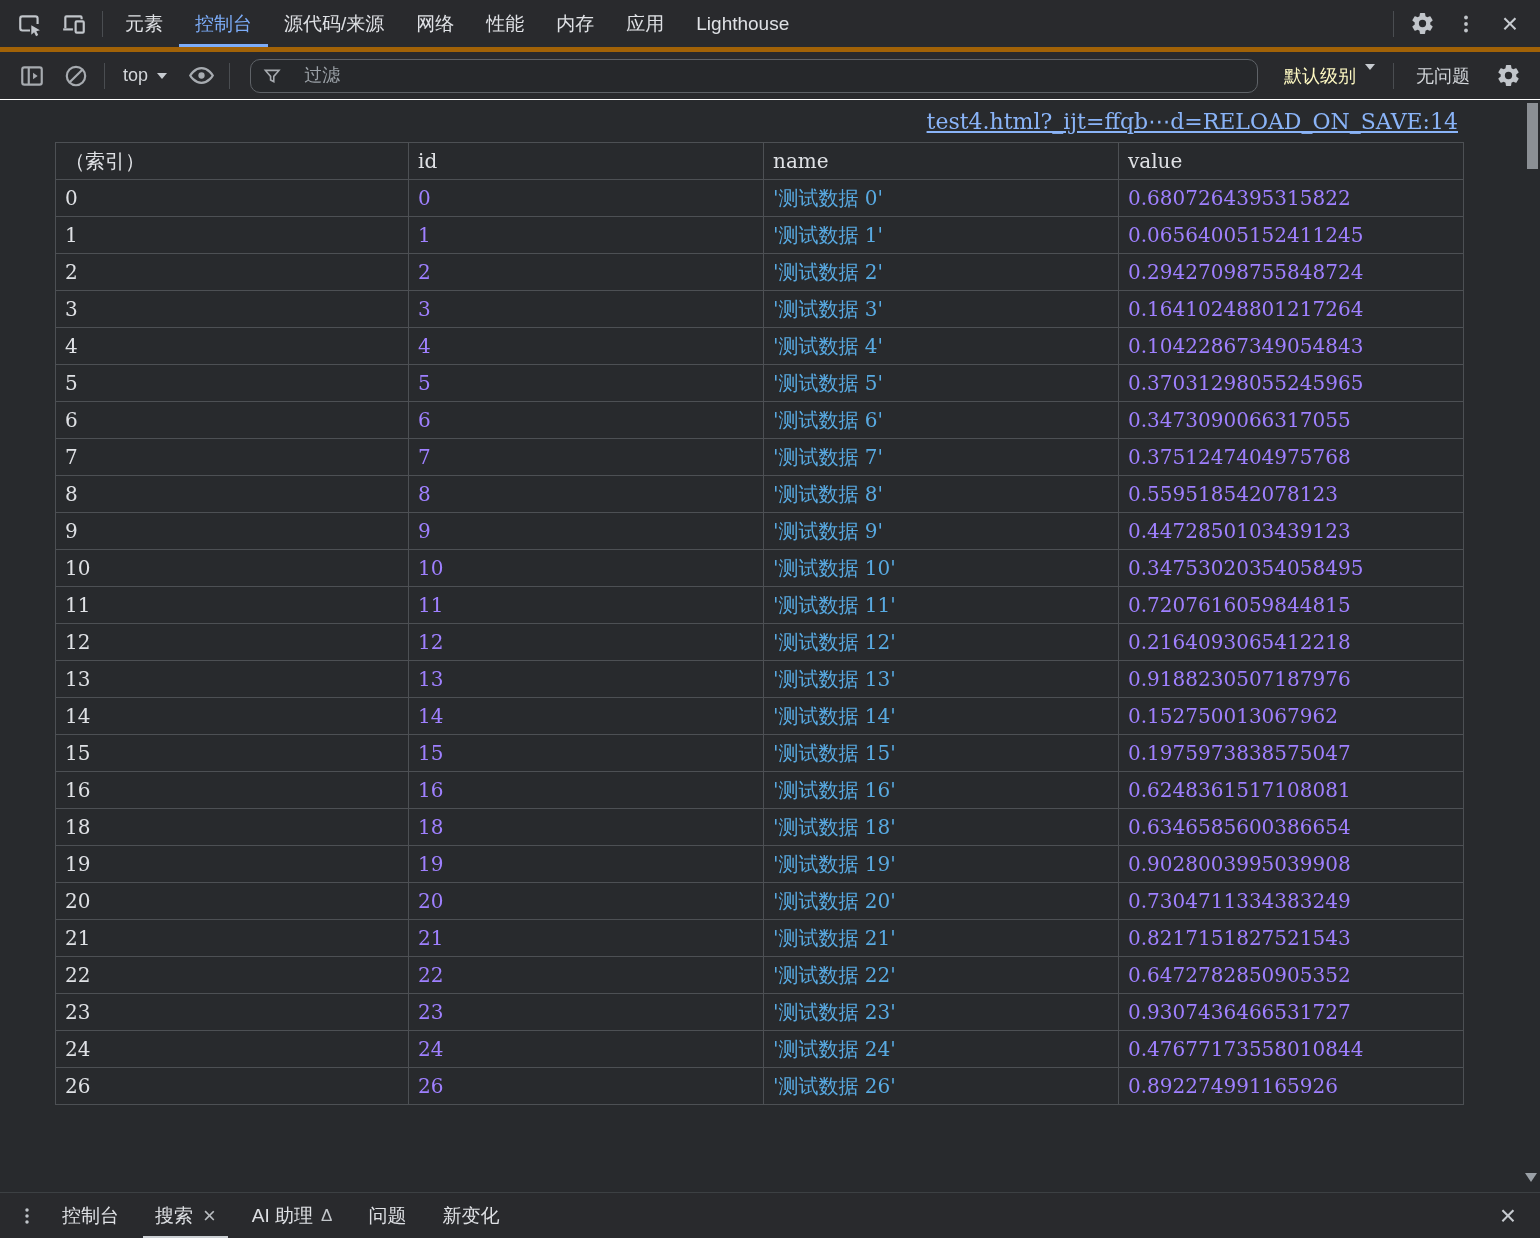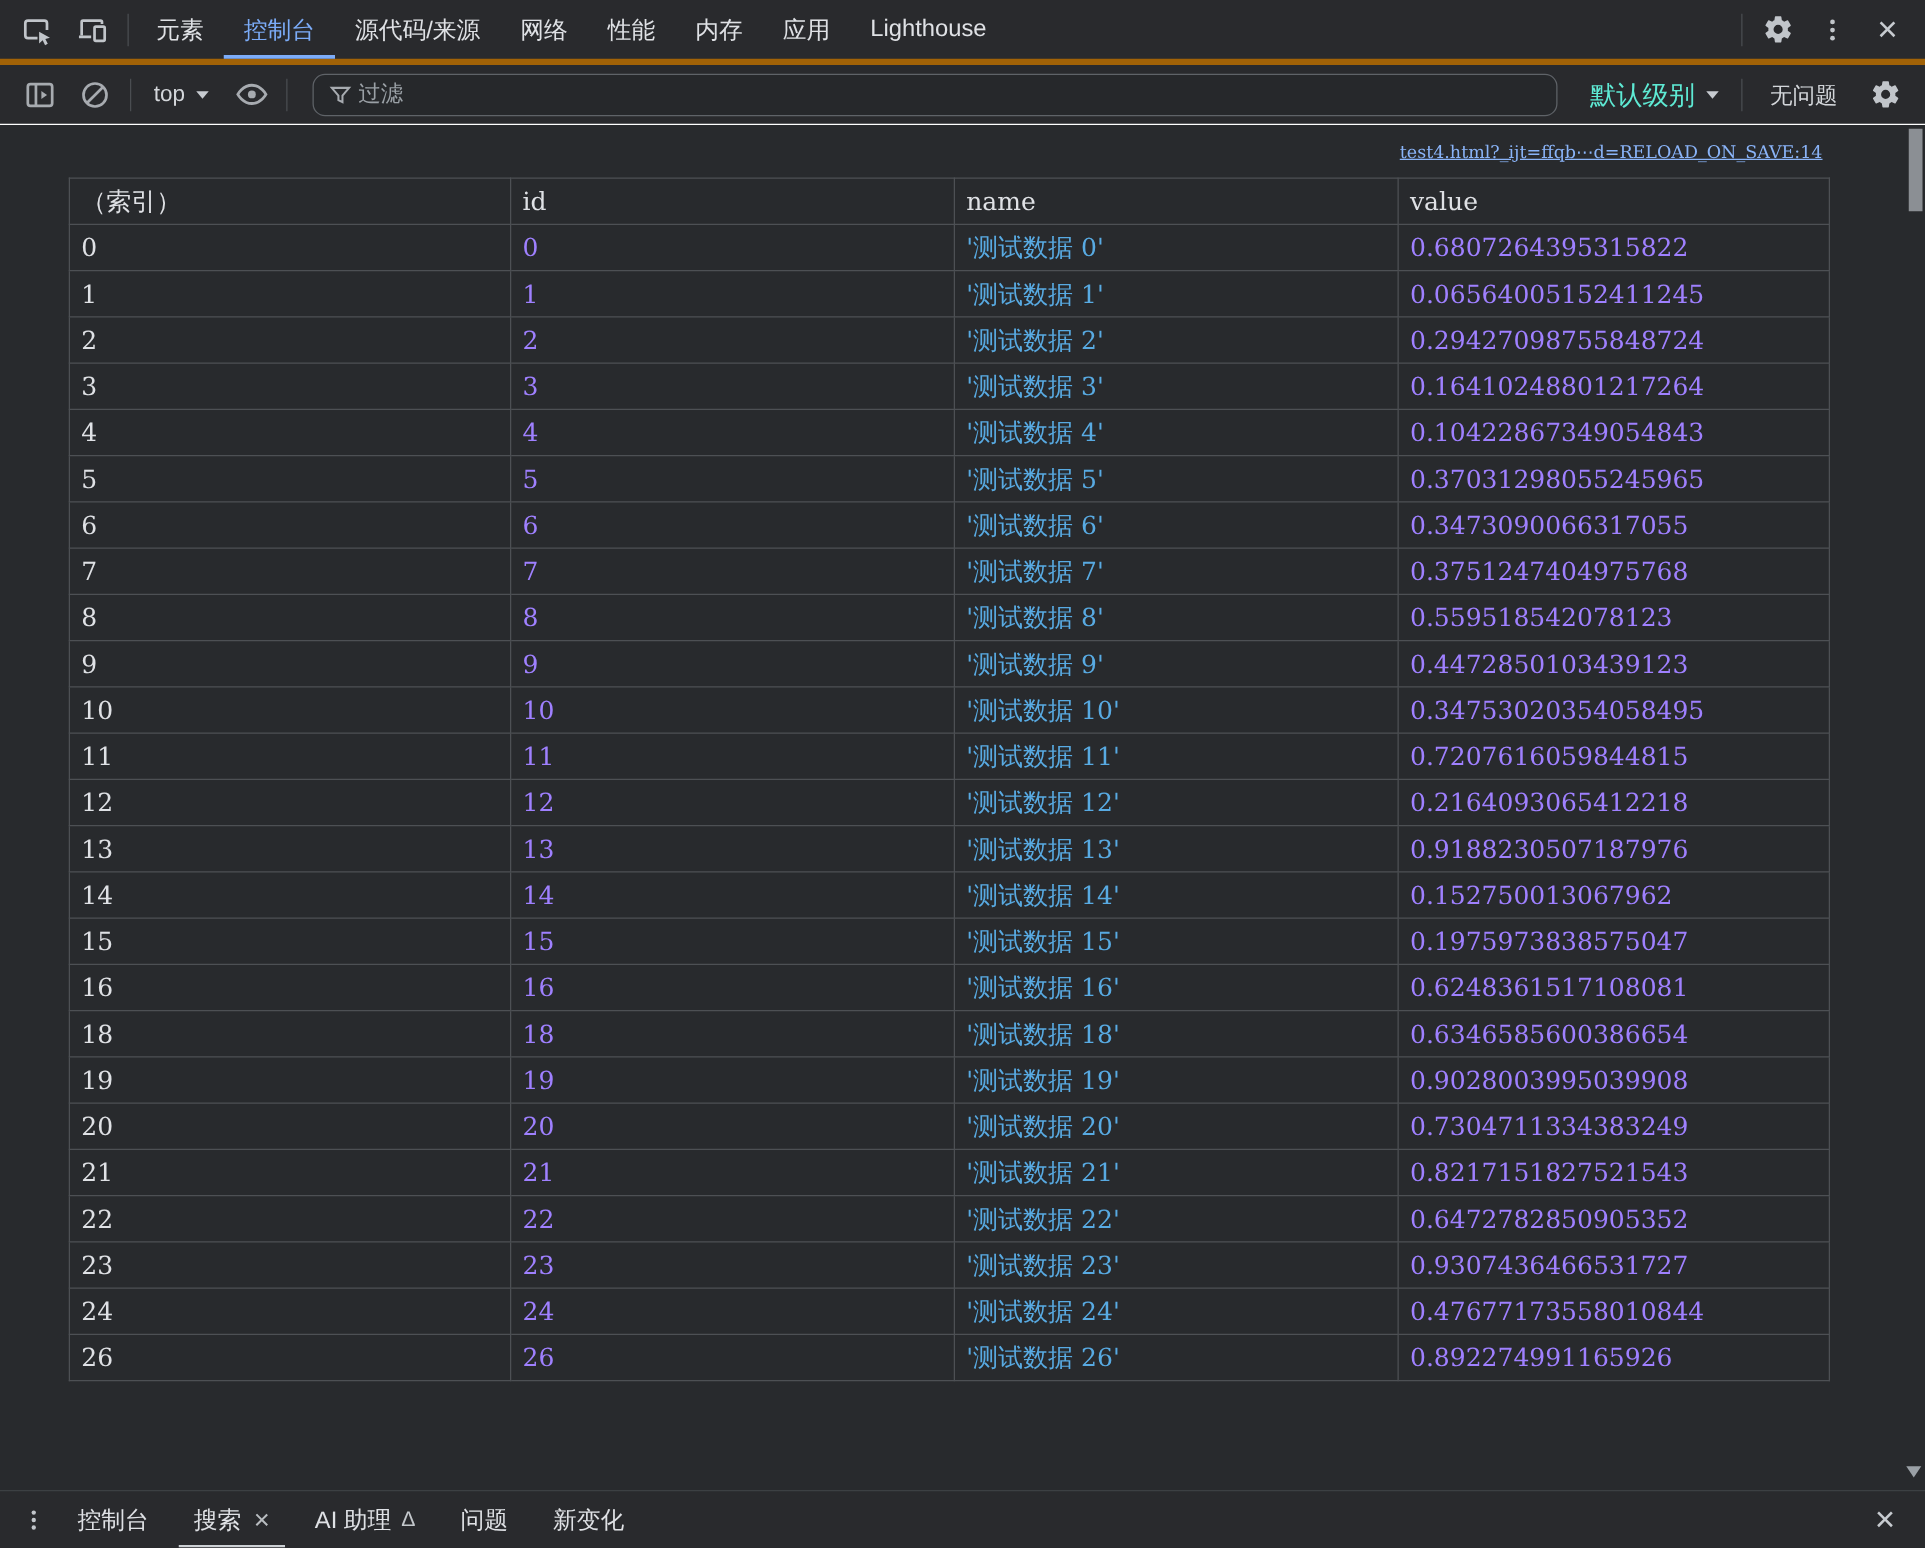--- a/index.html
+++ b/index.html
@@ -12,27 +12,27 @@
   .panel-tabs{display:flex;height:100%}
   .panel-tab{display:flex;align-items:center;padding:0 16px;font-size:19px;color:#dfe1e5;position:relative;cursor:pointer;white-space:nowrap}
   .panel-tab.active{color:#7cacf8}
   .panel-tab.active::after{content:"";position:absolute;left:0;right:0;bottom:0;height:3px;background:#7cacf8}
   .spacer{flex:1}
   .close-btn{font-size:28px;color:#c7cbd0;line-height:1}
   .console-toolbar{height:48px;border-bottom:1px solid #ffffff;padding:0 10px}
   .context-selector{display:flex;align-items:center;font-size:18px;color:#d3d6da;padding:0 12px;cursor:pointer}
   .caret{width:0;height:0;border-left:5px solid transparent;border-right:5px solid transparent;border-top:6px solid #c7cbd0;margin-left:9px;display:inline-block}
   .filter-box{flex:1;height:34px;border:1px solid #5f6368;border-radius:10px;display:flex;align-items:center;padding:0 12px;margin:0 14px;background:#26282b}
-  .filter-box input{background:transparent;border:none;outline:none;color:#dfe1e5;font-size:18px;margin-left:4px;width:100%;font-family:"Liberation Sans",sans-serif}
+  .filter-box input{background:transparent;border:none;outline:none;color:#dfe1e5;font-size:18px;margin-left:22px;width:100%;font-family:"Liberation Sans",sans-serif}
   .filter-box input::placeholder{color:#9aa0a6}
-  .level-selector{display:flex;align-items:center;font-size:21px;color:#5eead4;padding:0 12px;white-space:nowrap;cursor:pointer}
+  .level-selector{display:flex;align-items:flex-start;font-size:18px;color:#fef9c3;padding:0 12px;white-space:nowrap;cursor:pointer}
   .issues{font-size:18px;color:#d3d6da;padding:0 16px;white-space:nowrap;cursor:pointer}
   .console-area{position:relative;height:1092px;background:#282a2d;overflow:hidden;font-family:"DejaVu Serif","Liberation Serif",serif}
   .console-msg{height:42px;display:flex;align-items:center;justify-content:flex-end;padding-right:82px}
-  .source-link{color:#8ab4f8;font-size:14px;text-decoration:underline;cursor:pointer}
+  .source-link{color:#8ab4f8;font-size:22px;text-decoration:underline;cursor:pointer}
   table.console-table{border-collapse:collapse;margin-left:55px;width:1408px;table-layout:fixed}
   .console-table th,.console-table td{border:1px solid #4d5054;padding:5px 9px;font-size:20px;font-weight:normal;text-align:left;line-height:26px;overflow:hidden;white-space:nowrap}
   .console-table th{color:#dfe1e5}
   .c-index{color:#dfe1e5}
   .c-num{color:#9f80ff}
   .c-str{color:#58aae2}
   .scroll-thumb{position:absolute;top:3px;right:2px;width:11px;height:66px;background:#8b8f94}
   .scroll-down{position:absolute;bottom:10px;right:3px;width:0;height:0;border-left:6px solid transparent;border-right:6px solid transparent;border-top:9px solid #9aa0a6}
   .drawer{height:46px;border-top:1px solid #3c4043;padding:0 10px;background:#292a2d;display:flex;align-items:center}
   .drawer-tabs{display:flex;height:100%}

